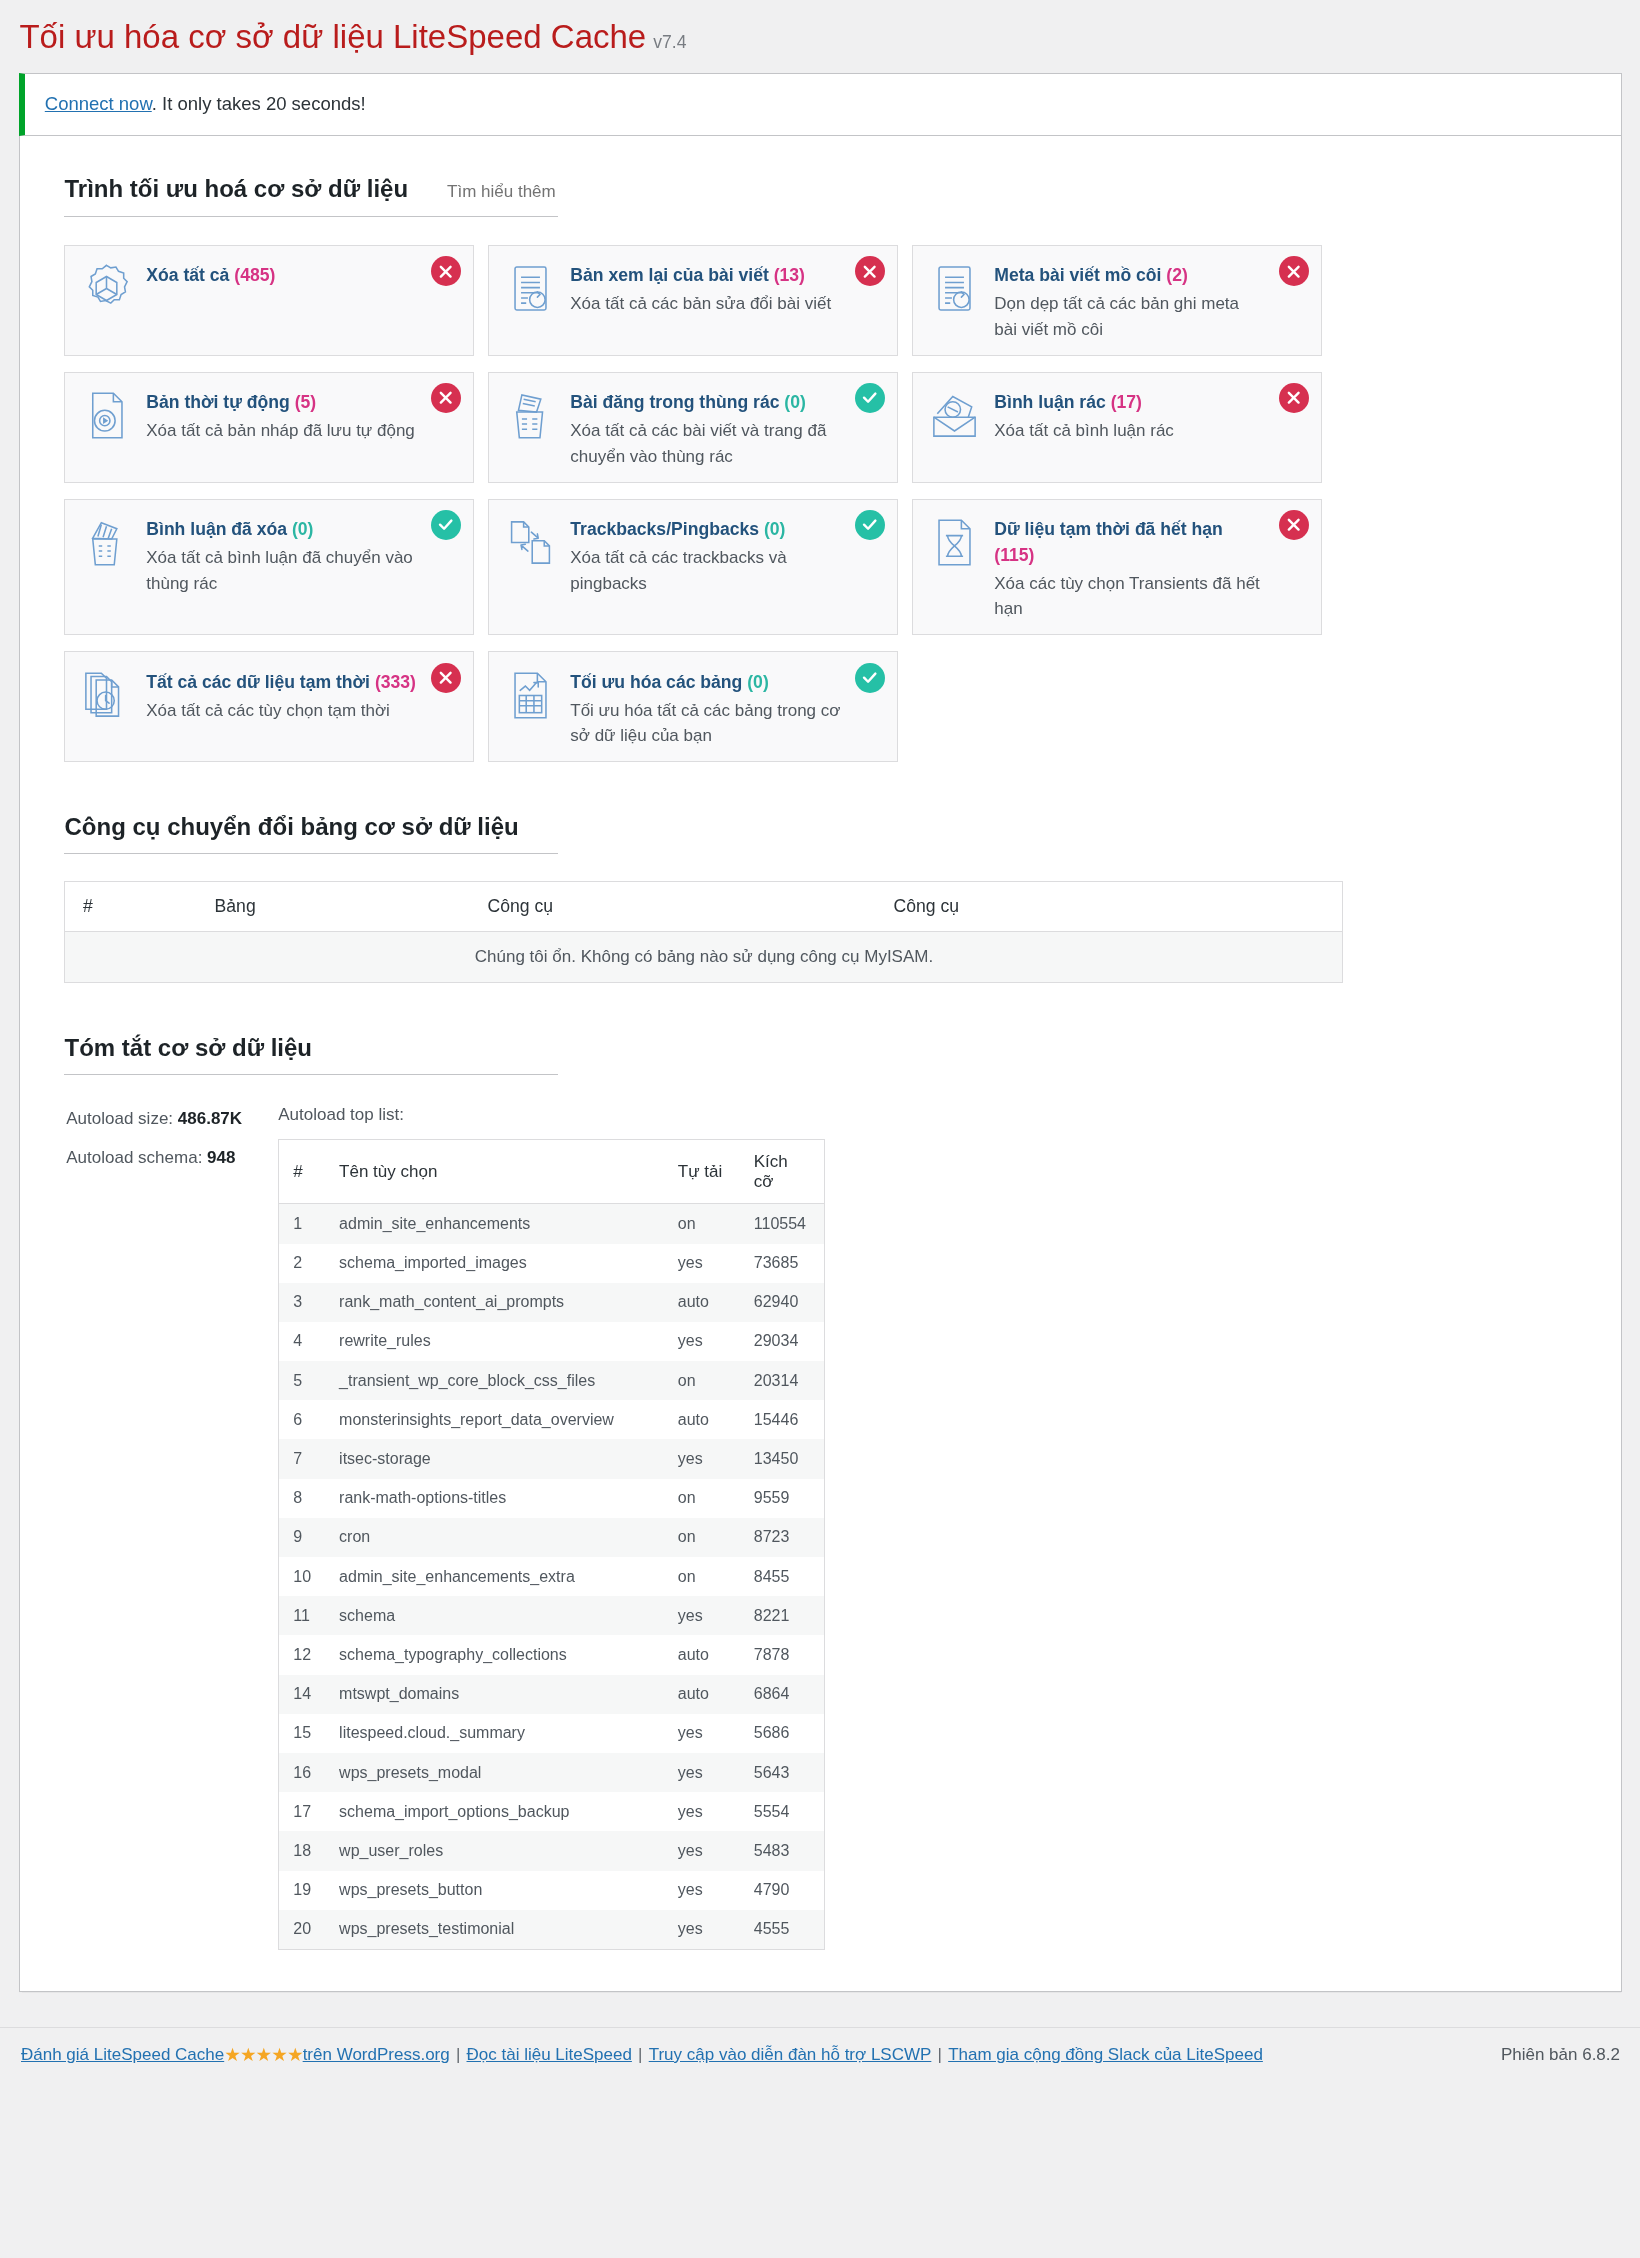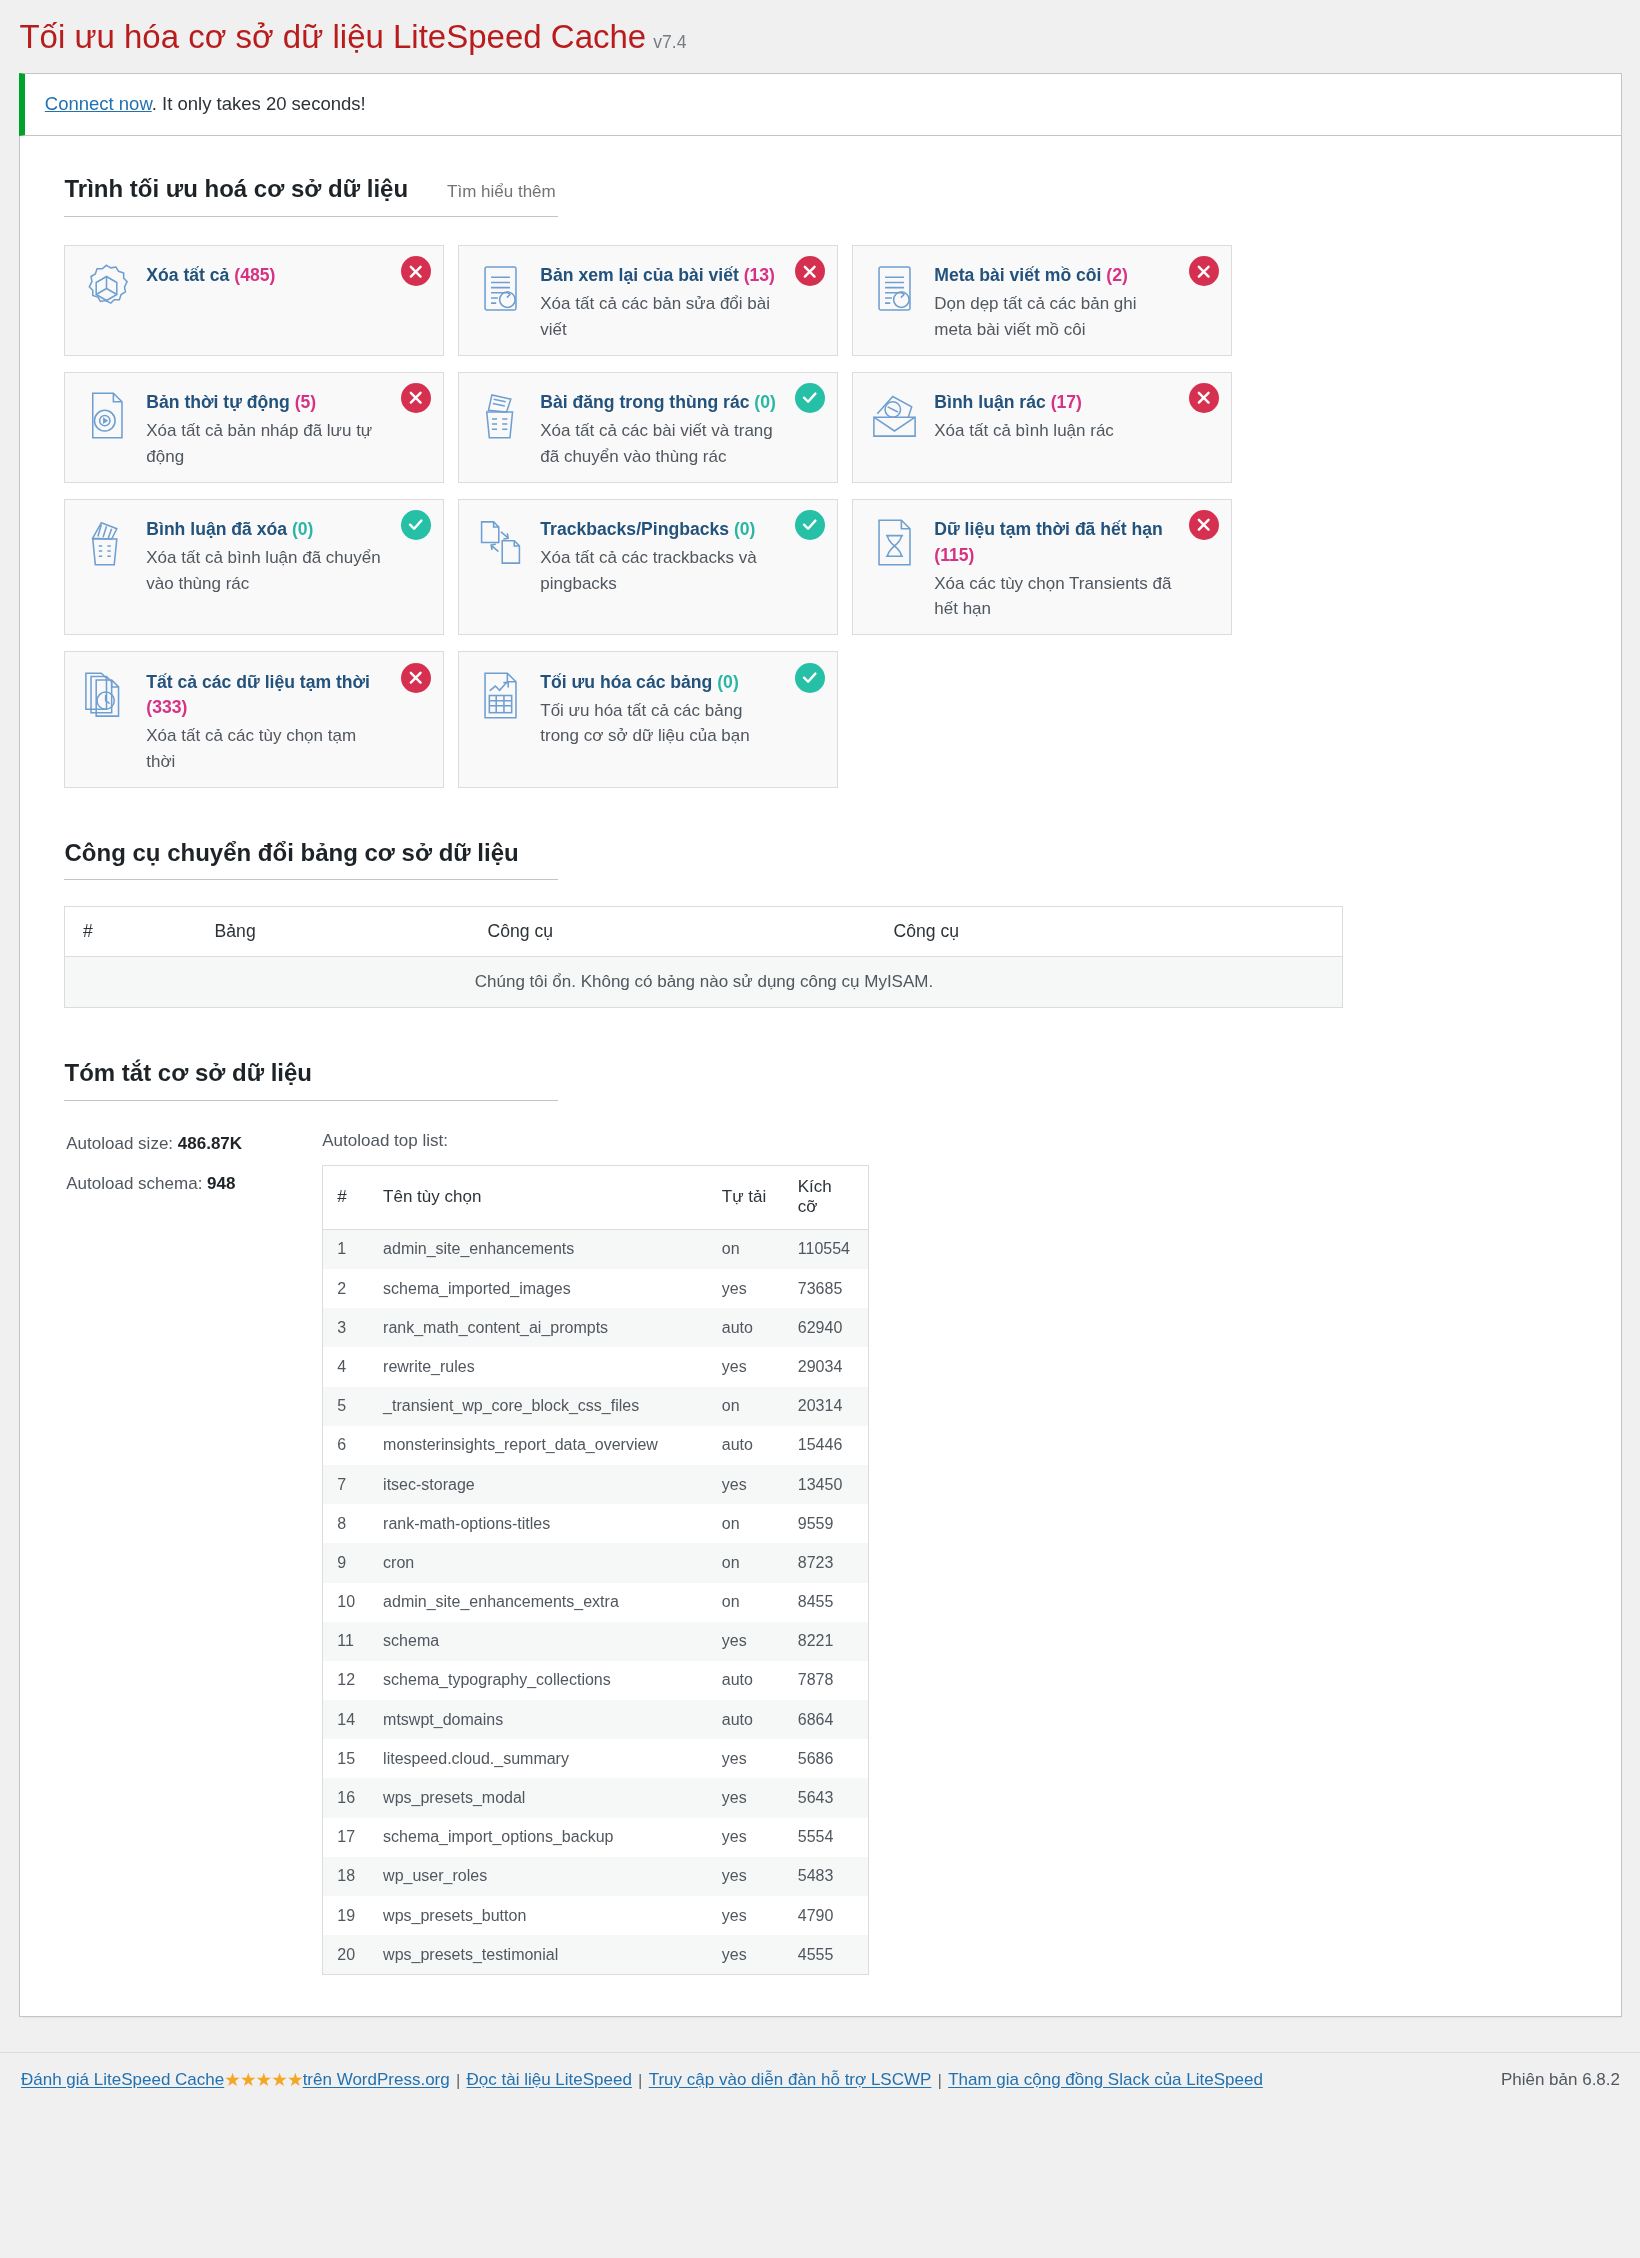--- a/index.html
+++ b/index.html
@@ -83,21 +83,21 @@
   .sec-head-narrow { min-width:468px; }
   .sec-head-summary { min-width:273px; }
 
   
   .cards {
     display:flex; flex-wrap:wrap;
     margin:28px 0 0 17.6px;
     width:1279px;
   }
   .card {
-    width:380px;
+    width:410px;
     min-height:99px;
     background:#f9f9fa;
     border:0.9px solid #dcdcde;
     margin:0 14px 16px 0;
     padding:14px 16px 12.4px 14px;
     position:relative;
     display:flex;
     align-items:flex-start;
   }
   .card .ic { flex:0 0 58px; height:58px; margin-right:8.8px; padding-top:1.8px; }
@@ -127,21 +127,21 @@
   table.lswp th {
     text-align:left; font-size:17.6px; font-weight:400; color:#2c3338;
     padding:14px 17.6px; border-bottom:0.9px solid #dcdcde; background:#fff;
   }
   table.lswp td {
     padding:15px 17.6px; font-size:17px; color:#50575e; background:#f6f7f7;
   }
   td.ok-msg { color:#67a86a; text-align:center; font-size:17px; padding:17.6px; }
 
   
-  .summary-area { display:flex; margin:30px 0 0 19.4px;gap:44px; }
+  .summary-area { display:flex; margin:30px 0 0 19.4px; }
   .summary-left { width:212px; padding-top:3.5px; }
   .summary-left div { font-size:17px; color:#50575e; margin-bottom:19.4px; }
   .summary-left b { color:#1d2327; }
   .summary-right { }
   .summary-right .cap { font-size:17px; color:#50575e; margin-bottom:14px; }
   table.autoload {
     border-collapse:collapse; background:#fff; border:0.9px solid #dcdcde;
     width:547px;
   }
   table.autoload th {

